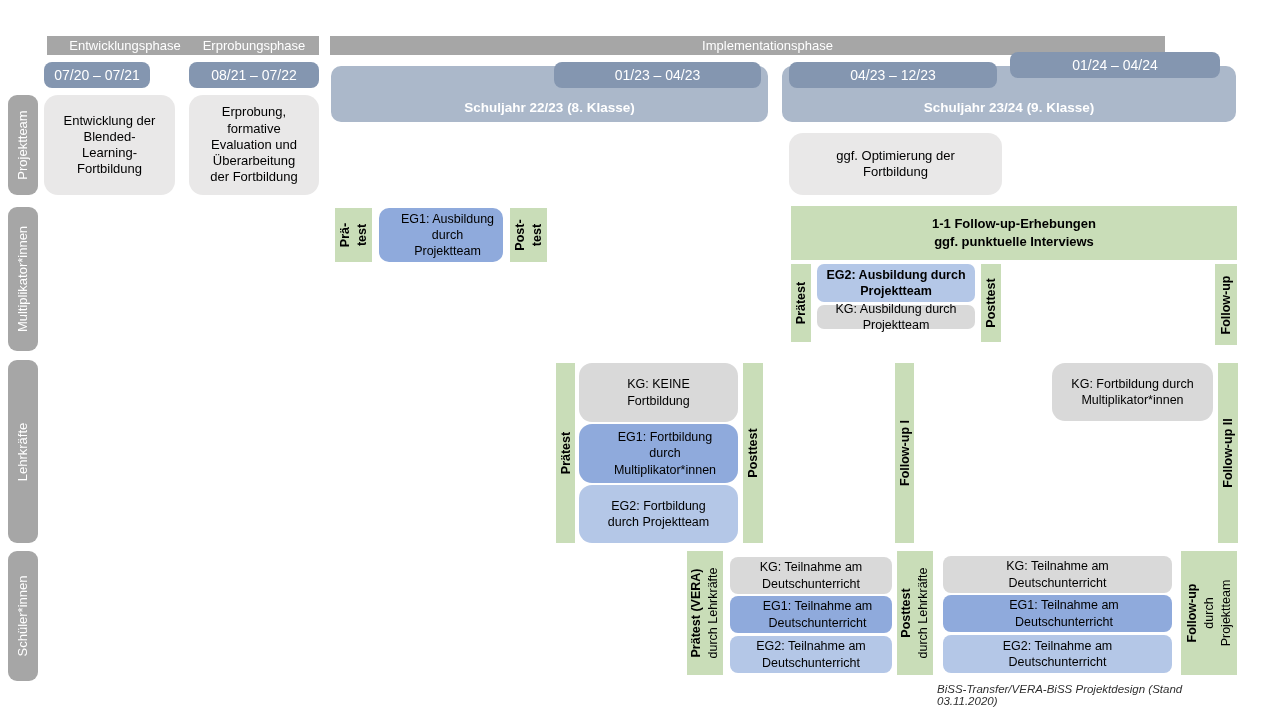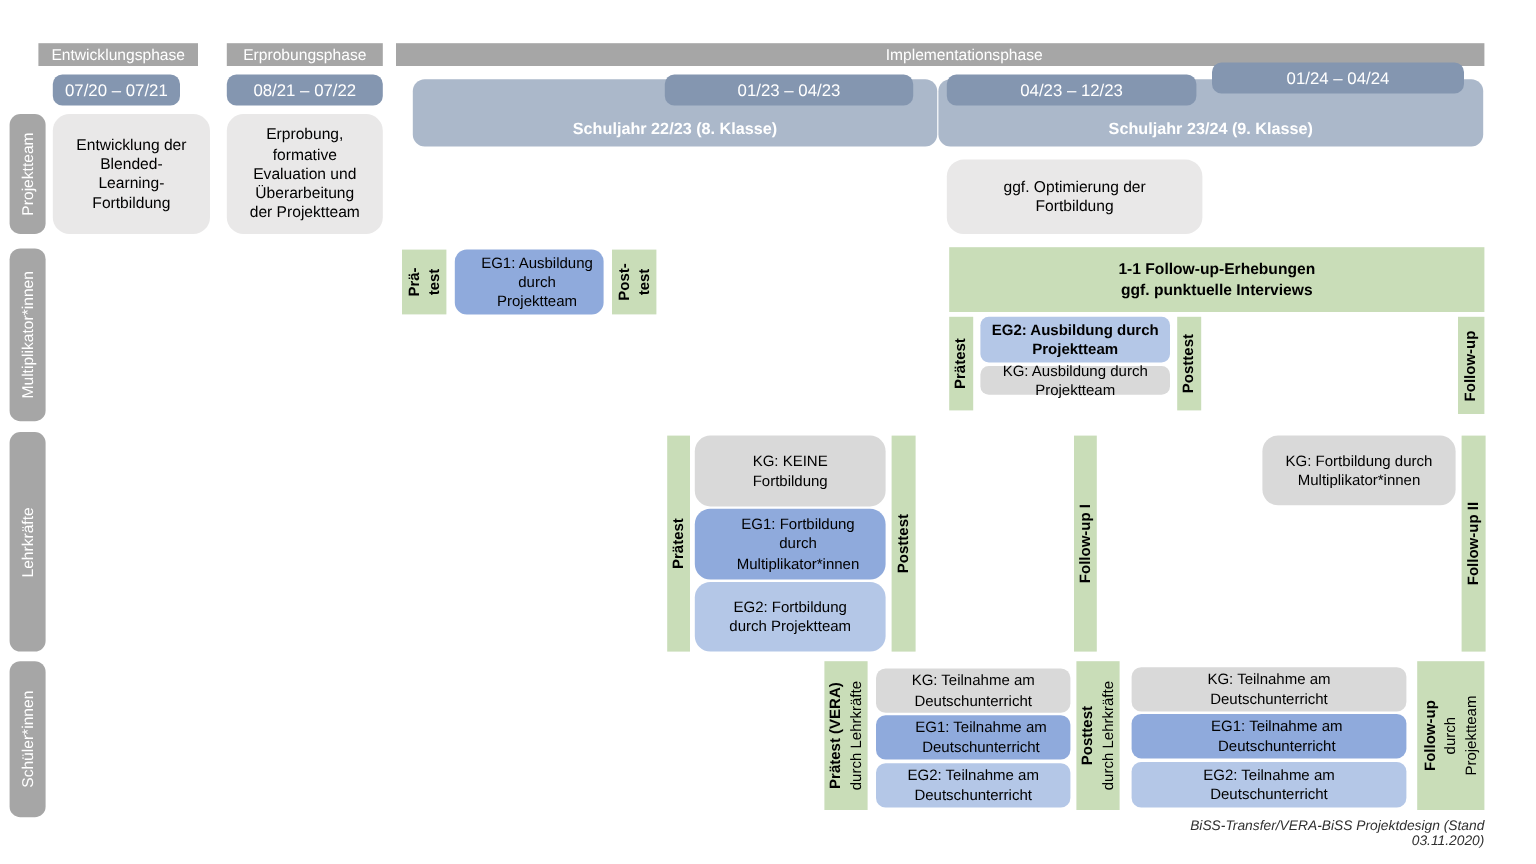--- a/index.html
+++ b/index.html
@@ -51,33 +51,33 @@
   }
   
   .vtext {
     position:absolute; top:50%; left:50%;
     transform:translate(-50%,-50%) rotate(-90deg);
     white-space:nowrap; text-align:center;
     font-weight:bold; font-size:12.5px; line-height:1.35; color:#000000;
   }
   .vtext .nb { font-weight:normal; }
   .caption {
-    font-style:italic; font-size:11.5px; color:#303030; text-align:right;
+    font-style:italic; font-size:11.5px; color:#303030; 
   }
 </style>
 </head>
 <body>
 
 <div class="stage">
 
-  <div class="abs hdr" style="left:32px; top:36px; width:133px; height:19px;">Entwicklungsphase</div>
+  <div class="abs hdr" style="left:47px; top:36px; width:156px; height:19px;">Entwicklungsphase</div>
   <div class="abs hdr" style="left:189px; top:36px; width:130px; height:19px;">Erprobungsphase</div>
-  <div class="abs hdr" style="left:330px; top:36px; width:907px; height:19px;padding-left:40px;">Implementationsphase</div>
+  <div class="abs hdr" style="left:330px; top:36px; width:835px; height:19px;padding-left:40px;">Implementationsphase</div>
 
-  <div class="abs banner" style="left:331px; top:66px; width:437px; height:56px;margin-left:13px;">Schuljahr 22/23 (8. Klasse)</div>
+  <div class="abs banner" style="left:331px; top:66px; width:437px; height:56px;">Schuljahr 22/23 (8. Klasse)</div>
   <div class="abs banner" style="left:782px; top:66px; width:454px; height:56px;">Schuljahr 23/24 (9. Klasse)</div>
 
   <div class="abs datebox" style="left:44px; top:62px; width:106px; height:26px;">07/20 – 07/21</div>
   <div class="abs datebox" style="left:189px; top:62px; width:130px; height:26px;">08/21 – 07/22</div>
   <div class="abs datebox" style="left:554px; top:62px; width:207px; height:26px;">01/23 – 04/23</div>
   <div class="abs datebox" style="left:789px; top:62px; width:208px; height:26px;">04/23 – 12/23</div>
   <div class="abs datebox" style="left:1010px; top:52px; width:210px; height:26px;">01/24 – 04/24</div>
 
   <div class="abs rowlabel" style="left:8px; top:95px; width:30px; height:100px;">
     <div class="vtext">Projektteam</div>
@@ -93,21 +93,21 @@
   </div>
 
   <div class="abs graybox" style="left:44px; top:95px; width:131px; height:100px;">Entwicklung der
 Blended-
 Learning-
 Fortbildung</div>
   <div class="abs graybox" style="left:189px; top:95px; width:130px; height:100px;">Erprobung,
 formative
 Evaluation und
 Überarbeitung
-der Projektteam</div>
+der Fortbildung</div>
   <div class="abs graybox" style="left:789px; top:133px; width:213px; height:62px;">ggf. Optimierung der
 Fortbildung</div>
 
   <div class="abs green" style="left:335px; top:208px; width:37px; height:54px;">
     <div class="vtext">
       <div>Prä-</div>
       <div>test</div>
     </div>
   </div>
   <div class="abs cell eg1" style="left:379px; top:208px; width:124px; height:54px;">EG1: Ausbildung

